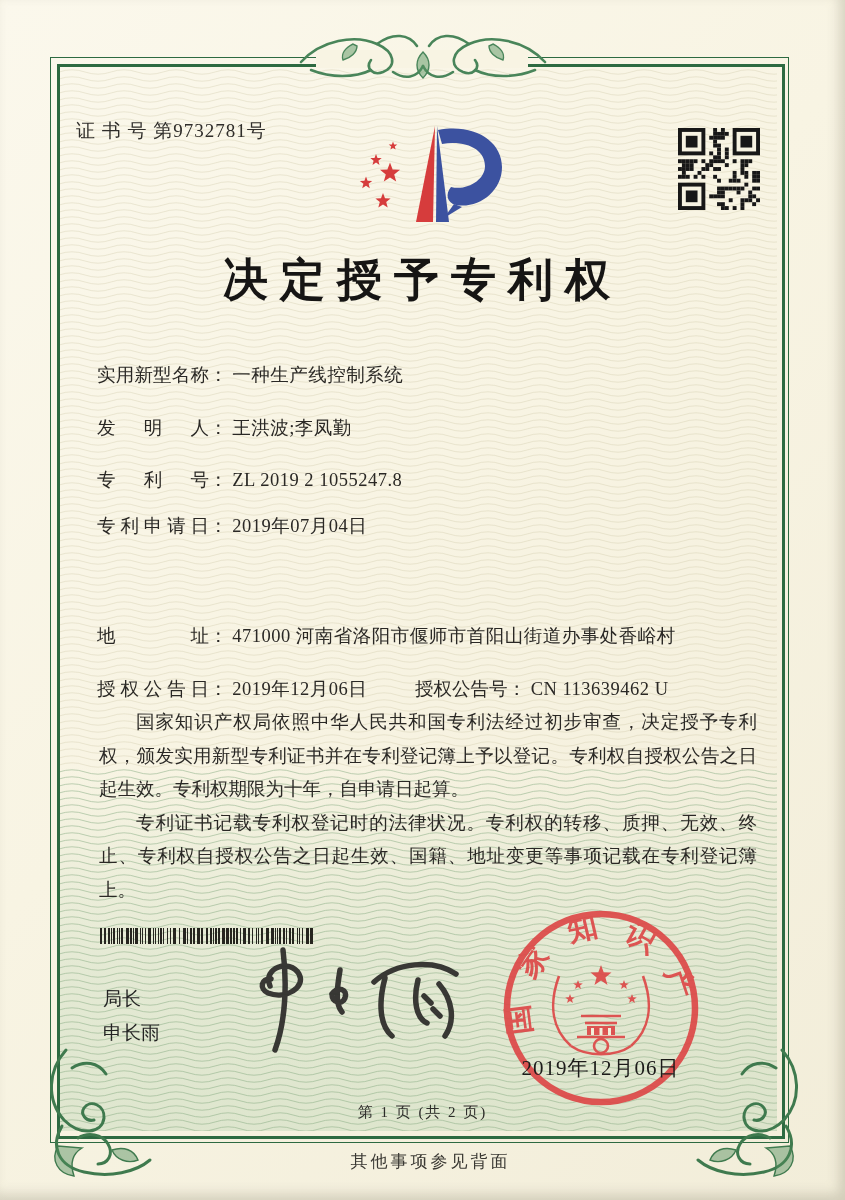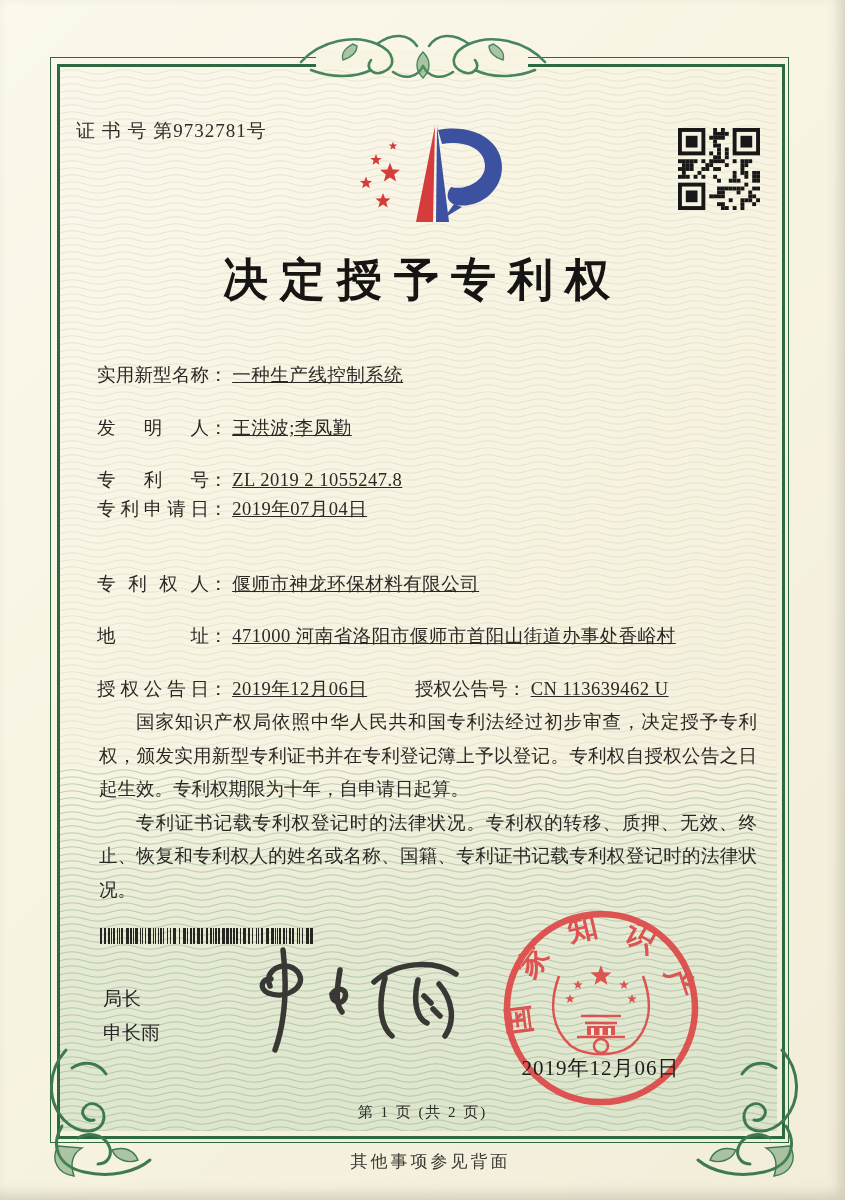--- a/index.html
+++ b/index.html
@@ -23,23 +23,23 @@
   
   .cert-no{left:76px;top:118px;font-size:19px;letter-spacing:1px;color:#2f2d2a;}
   .logo{left:350px;top:120px;}
   .qr{left:678px;top:128px;}
   
   .title{left:0;top:250px;width:845px;text-align:center;font-size:45px;font-weight:bold;
          letter-spacing:12px;color:#161514;}
   
   .row{left:97px;font-size:18.5px;white-space:nowrap;color:#2a2825;}
   .row .lbl{display:inline-block;width:112px;text-align:justify;text-align-last:justify;vertical-align:top;}
-  .r1{top:362px}.r2{top:415px}.r3{top:467px}.r4{top:496px}.r5{top:571px}.r6{top:623px}.r7{top:676px}
+  .r1{top:362px}.r2{top:415px}.r3{top:467px}.r4{top:513px}.r5{top:571px}.r6{top:623px}.r7{top:676px}
   .grant-no{position:absolute;left:318px;top:0;white-space:nowrap;}
-  .row .val{letter-spacing:.5px;text-decoration:underline;}
+  .row .val{letter-spacing:.5px;}
   
   .paras{left:99px;top:706px;width:658px;font-size:18.5px;line-height:33.5px;text-align:justify;color:#2a2825;}
   .paras p{margin:0;text-indent:2em;}
   
   .barcode{left:100px;top:928px;}
   
   .signer{left:103px;top:982px;font-family:"Liberation Sans","DejaVu Sans",sans-serif;
           font-size:19px;line-height:34px;color:#232323;}
   .signature{left:228px;top:942px;}
   
@@ -417,40 +417,36 @@
     <span class="val">王洪波;李凤勤</span>
   </div>
   <div class="abs row r3">
     <span class="lbl">专利号</span><span>：</span>
     <span class="val">ZL 2019 2 1055247.8</span>
   </div>
   <div class="abs row r4">
     <span class="lbl">专利申请日</span><span>：</span>
     <span class="val">2019年07月04日</span>
   </div>
-  <div class="abs row r5">
-    <span class="lbl">专利权人</span><span>：</span>
-    <span class="val">偃师市神龙环保材料有限公司</span>
-  </div>
   <div class="abs row r6">
     <span class="lbl">地址</span><span>：</span>
     <span class="val">471000 河南省洛阳市偃师市首阳山街道办事处香峪村</span>
   </div>
   <div class="abs row r7">
     <span class="lbl">授权公告日</span><span>：</span>
     <span class="val">2019年12月06日</span>
     <span class="grant-no">
       <span>授权公告号</span><span>：</span>
       <span class="val">CN 113639462 U</span>
     </span>
   </div>
 
   <div class="abs paras">
     <p>国家知识产权局依照中华人民共和国专利法经过初步审查，决定授予专利权，颁发实用新型专利证书并在专利登记簿上予以登记。专利权自授权公告之日起生效。专利权期限为十年，自申请日起算。</p>
-    <p>专利证书记载专利权登记时的法律状况。专利权的转移、质押、无效、终止、恢复和专利权人的姓名或名称、国籍、专利证书记载专利权登记时的法律状况。</p>
+    <p>专利证书记载专利权登记时的法律状况。专利权的转移、质押、无效、终止、专利权自授权公告之日起生效、国籍、地址变更等事项记载在专利登记簿上。</p>
   </div>
 
   <svg class="abs barcode" id="barcode" width="216" height="16" viewBox="0 0 216 16">
       <rect x="0" y="0" width="2" height="16" fill="#26251f"></rect>
       <rect x="4" y="0" width="2" height="16" fill="#26251f"></rect>
       <rect x="8" y="0" width="2" height="16" fill="#26251f"></rect>
       <rect x="11" y="0" width="1" height="16" fill="#26251f"></rect>
       <rect x="13" y="0" width="2" height="16" fill="#26251f"></rect>
       <rect x="17" y="0" width="1" height="16" fill="#26251f"></rect>
       <rect x="19" y="0" width="1" height="16" fill="#26251f"></rect>

